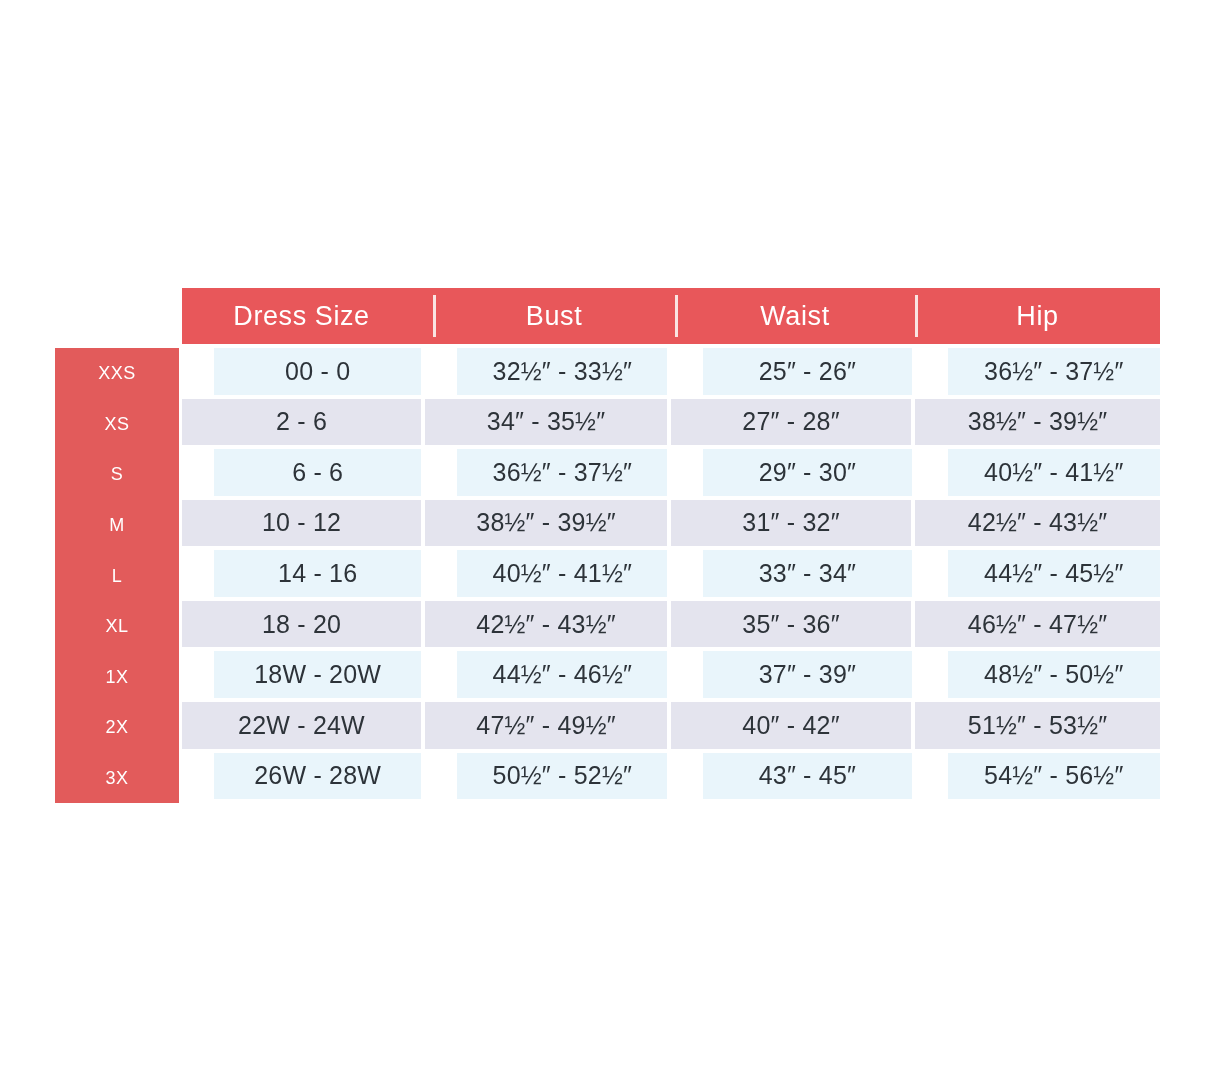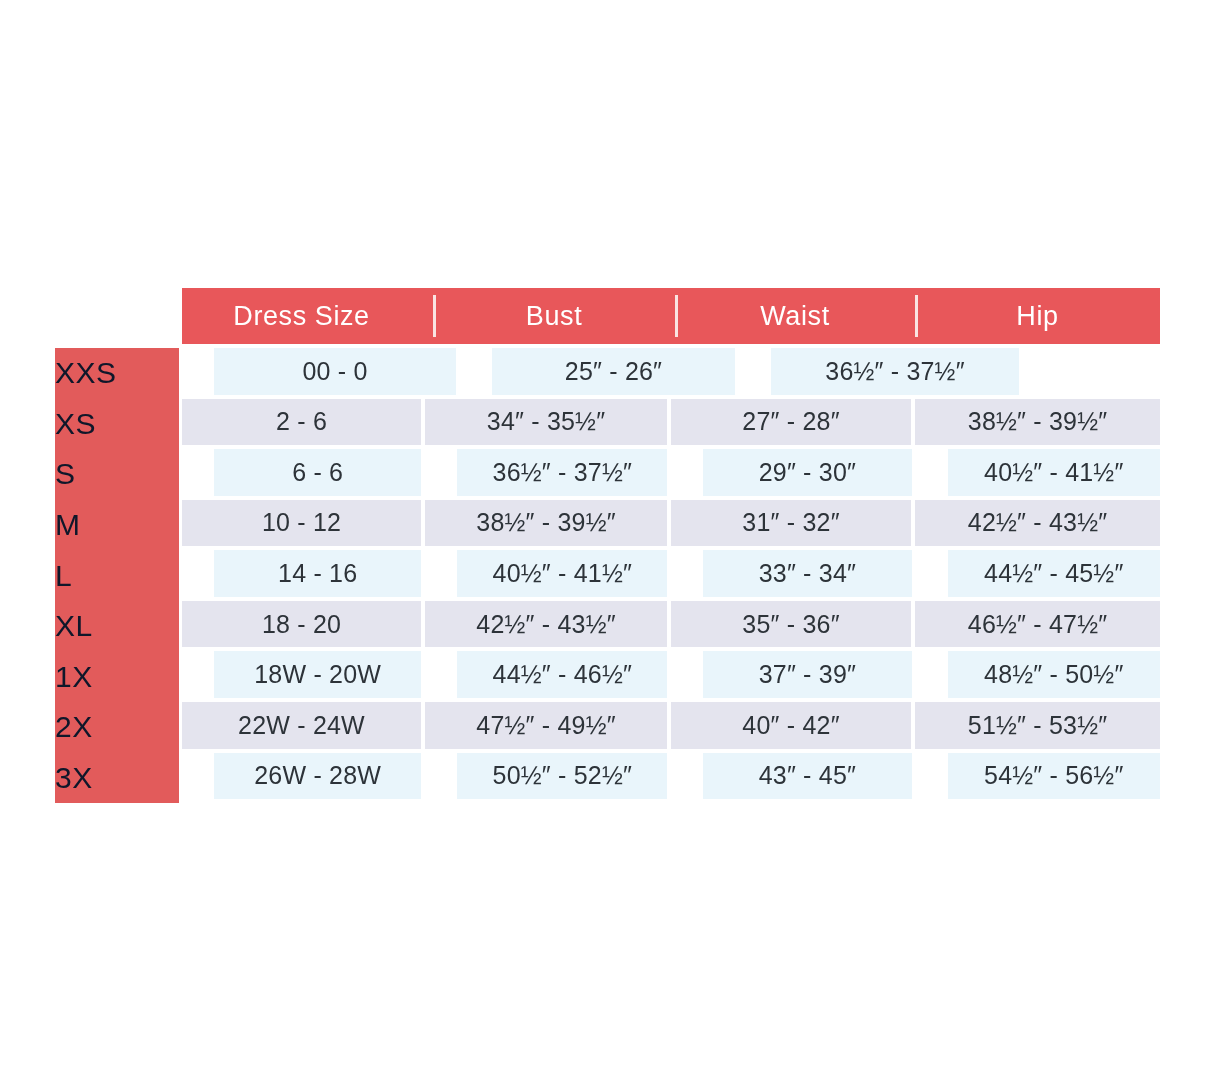--- a/index.html
+++ b/index.html
@@ -33,22 +33,23 @@
     width: 124px;
     height: 455px;
     background: #e25b5b;
     display: flex;
     flex-direction: column;
   }
   .rail-cell {
     flex: 1 1 0;
     display: flex;
     align-items: center;
-    color: #0f172a;
-    font-size: 30px;
+    justify-content: center;
+    color: #ffffff;
+    font-size: 18px;
     letter-spacing: 0.5px;
     font-weight: 400;
     line-height: 1;
   }
 
   
   #table-area {
     position: absolute;
     left: 127px;
     top: 0px;
@@ -176,20 +177,21 @@
       </div>
       <div class="header-cell c-hip">
         <span>Hip</span>
       </div>
     </div>
 
     <div id="table-body">
 
       <div class="data-row band-a">
         <div class="data-cell c-dress">00 - 0</div>
+        <div class="data-cell c-bust">32½″ - 33½″</div>
         <div class="data-cell c-waist">25″ - 26″</div>
         <div class="data-cell c-hip">36½″ - 37½″</div>
       </div>
 
       <div class="data-row band-b">
         <div class="data-cell c-dress">2 - 6</div>
         <div class="data-cell c-bust">34″ - 35½″</div>
         <div class="data-cell c-waist">27″ - 28″</div>
         <div class="data-cell c-hip">38½″ - 39½″</div>
       </div>

